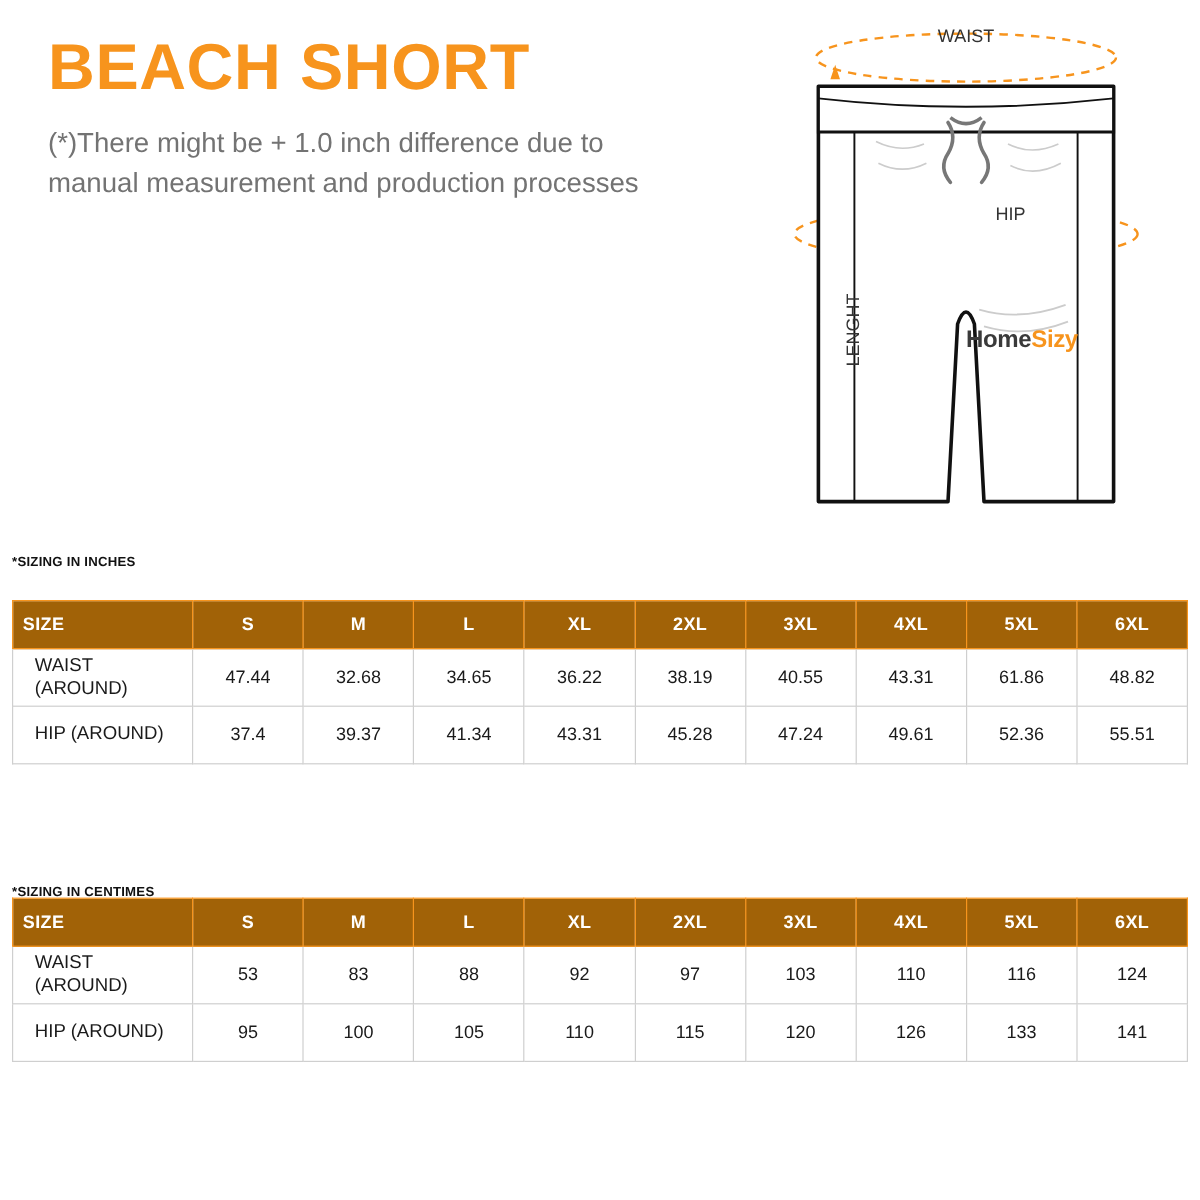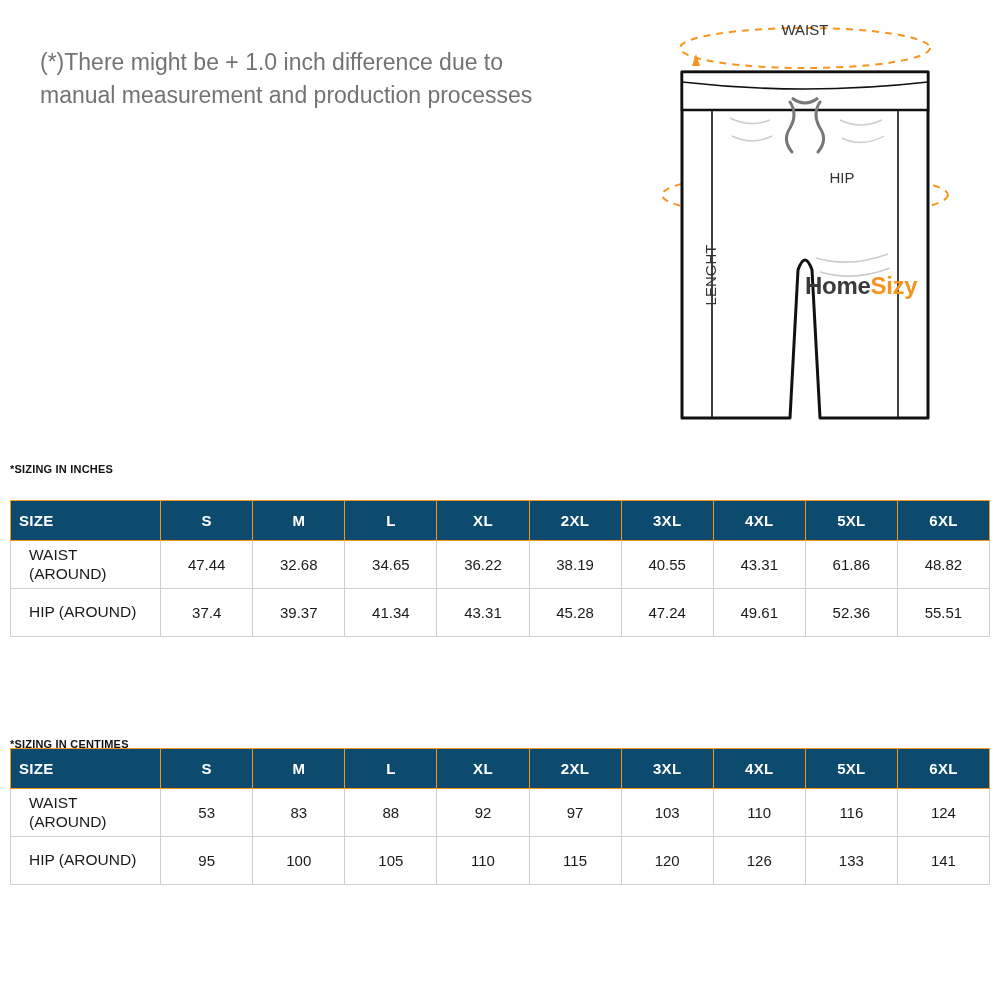--- a/index.html
+++ b/index.html
@@ -42,21 +42,21 @@
   
   .illustration {
     position: absolute;
     left: 620px; top: 10px;
     width: 370px; height: 430px;
   }
   .illustration svg { display: block; }
   .brand {
     position: absolute;
     left: 185px; top: 262px;
-    font-size: 24px;
+    font-size: 20px;
     font-weight: bold;
     letter-spacing: -0.3px;
   }
   .brand .b-dark { color: #3a3a3a; }
   .brand .b-orange { color: #F7941D; }
 
   
   .section-label {
     position: absolute;
     left: 10px;
@@ -84,21 +84,21 @@
   }
   th, td {
     border: 1px solid #cfcfcf;
     text-align: center;
     font-size: 15px;
     color: #1a1a1a;
     height: 48px;
     padding: 2px 4px;
   }
   thead th {
-    background: #0c4a6e;
+    background: #a16207;
     color: #ffffff;
     font-weight: bold;
     font-size: 15px;
     border: 1px solid #F7941D;
     height: 40px;
     letter-spacing: 0.3px;
   }
   thead th.first {
     text-align: left;
     padding-left: 8px;
@@ -112,20 +112,21 @@
   col.c-first { width: 150px; }
   col.c-rest  { width: 92px; }
 </style>
 </head>
 <body>
 
 <div class="page">
 
   <div class="header">
     <h1 class="title">
+      <span>BEACH SHORT</span>
     </h1>
     <div class="subtitle">(*)There might be + 1.0 inch difference due to manual measurement and production processes</div>
   </div>
 
   <div class="illustration">
     <svg width="370" height="430" viewBox="0 0 370 430" xmlns="http://www.w3.org/2000/svg">
 
       <ellipse cx="185" cy="38" rx="125" ry="20" fill="none" stroke="#F7941D" stroke-width="2" stroke-dasharray="7,6"></ellipse>
 
       <ellipse cx="185" cy="185" rx="143" ry="22" fill="none" stroke="#F7941D" stroke-width="2" stroke-dasharray="7,6"></ellipse>

